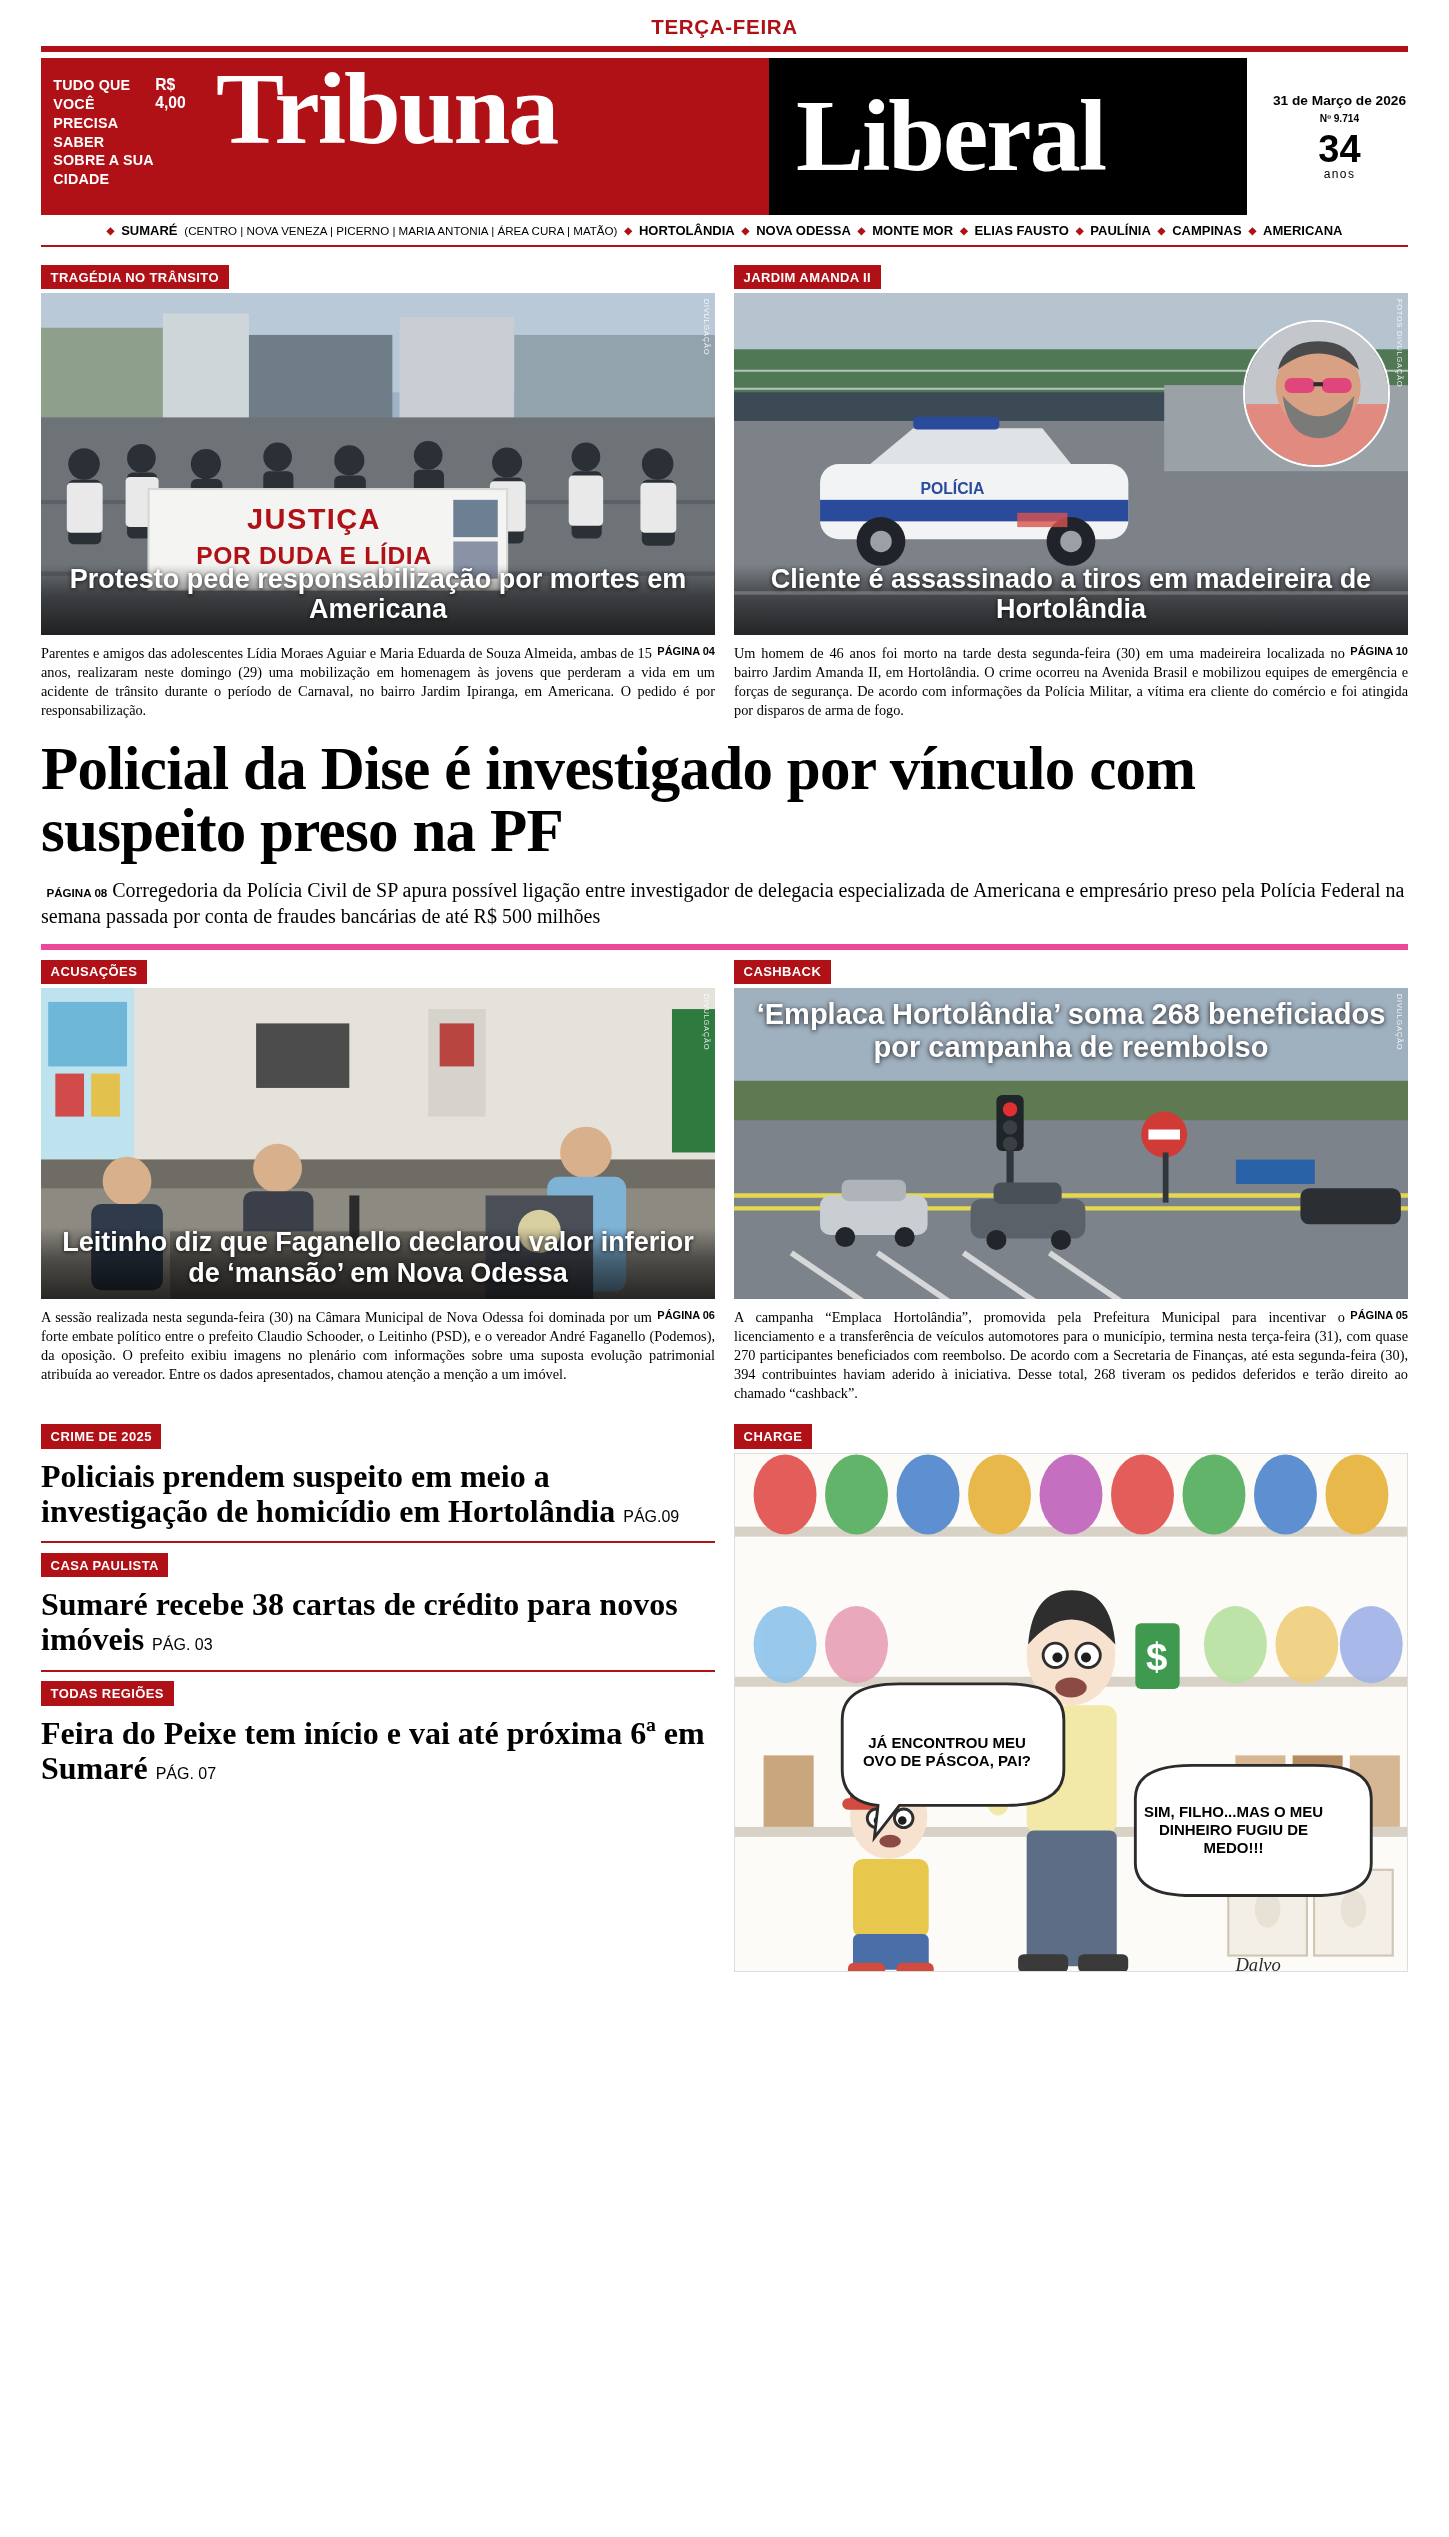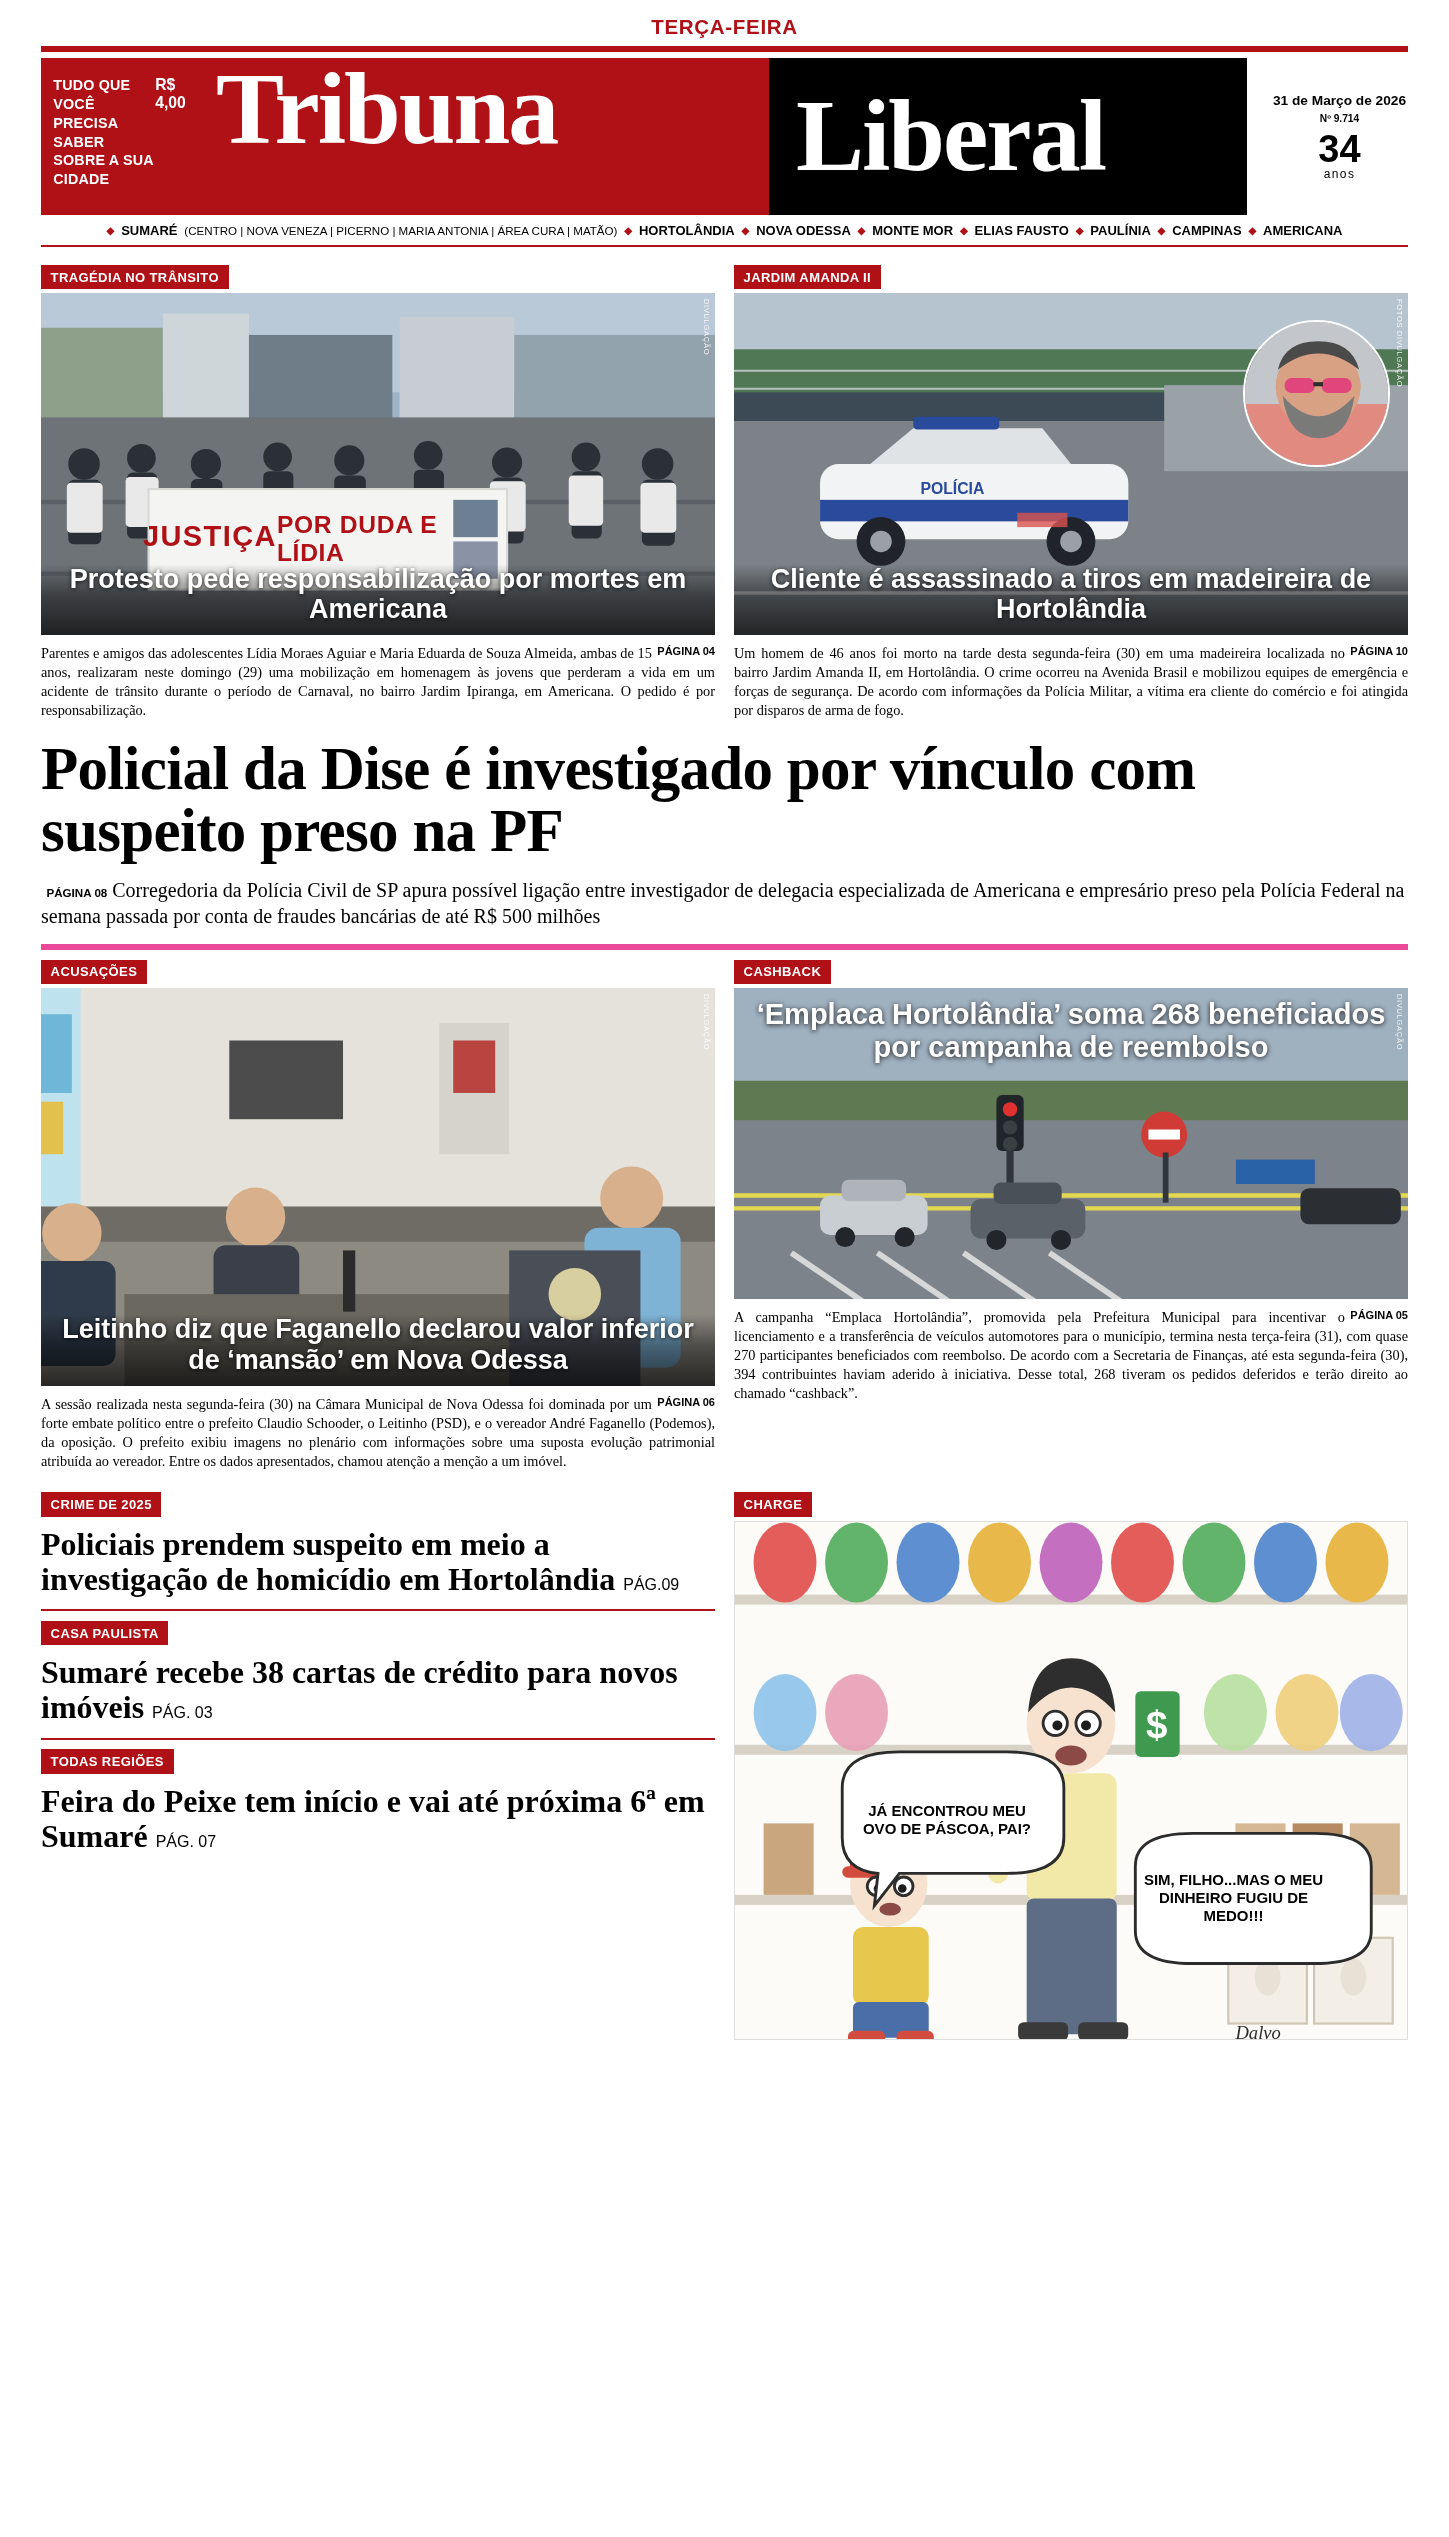--- a/index.html
+++ b/index.html
@@ -259,21 +259,21 @@
             <rect x="626" y="274" width="50" height="70" rx="6"></rect>
             <rect x="736" y="266" width="48" height="70" rx="6"></rect>
             <rect x="836" y="276" width="50" height="70" rx="6"></rect>
           </g>
 
           <rect x="150" y="285" width="500" height="140" fill="#f4f4f2" stroke="#d8d8d4" stroke-width="3"></rect>
           <rect x="575" y="300" width="62" height="52" fill="#6d7f93"></rect>
           <rect x="575" y="358" width="62" height="52" fill="#8a93a6"></rect>
         </svg>
         <div class="credit">DIVULGAÇÃO</div>
-        <div style="position:absolute; left:102px; top:195px; width:342px; height:96px; display:flex; flex-direction:row; align-items:center; justify-content:center; font-family:'Liberation Sans',sans-serif; font-weight:bold; color:#b01117;">
+        <div style="position:absolute; left:102px; top:195px; width:342px; height:96px; display:flex; flex-direction:column; align-items:center; justify-content:center; font-family:'Liberation Sans',sans-serif; font-weight:bold; color:#b01117;">
           <div style="font-size:29px; letter-spacing:1.4px;">JUSTIÇA</div>
           <div style="font-size:24.6px; letter-spacing:0.7px; margin-top:5.5px;">POR DUDA E LÍDIA</div>
         </div>
         <div class="overlay-title" style="font-size:27px; line-height:1.12;">Protesto pede responsabilização por mortes em Americana</div>
       </div>
       <div class="body-text">
         <span class="pagref">PÁGINA 04</span>
         <span>Parentes e amigos das adolescentes Lídia Moraes Aguiar e Maria Eduarda de Souza Almeida, ambas de 15 anos, realizaram neste domingo (29) uma mobilização em homenagem às jovens que perderam a vida em um acidente de trânsito durante o período de Carnaval, no bairro Jardim Ipiranga, em Americana. O pedido é por responsabilização.</span>
       </div>
     </div>
@@ -344,21 +344,21 @@
       <span>Corregedoria da Polícia Civil de SP apura possível ligação entre investigador de delegacia especializada de Americana e empresário preso pela Polícia Federal na semana passada por conta de fraudes bancárias de até R$ 500 milhões</span>
     </div>
   </div>
 
   <div class="mid-grid">
 
     <div class="col">
       <div class="kicker-row">
         <span class="kicker">ACUSAÇÕES</span>
       </div>
-      <div class="photo" style="height:398px; margin-top:4.1px;">
+      <div class="photo" style="height:311px; margin-top:4.1px;">
         <svg width="100%" height="100%" viewBox="0 0 940 455" preserveAspectRatio="xMidYMid slice">
           <rect width="940" height="455" fill="#cfcdc6"></rect>
           <rect x="0" y="0" width="940" height="250" fill="#e4e2da"></rect>
           <rect x="0" y="0" width="130" height="250" fill="#bfe2ef"></rect>
           <rect x="10" y="30" width="110" height="90" fill="#6fb7d8"></rect>
           <rect x="20" y="130" width="40" height="60" fill="#d14b4b"></rect>
           <rect x="70" y="130" width="40" height="60" fill="#e2c14d"></rect>
           <rect x="300" y="60" width="130" height="90" fill="#4c4c4c"></rect>
           <rect x="540" y="40" width="80" height="150" fill="#d6d3cc"></rect>
           <rect x="556" y="60" width="48" height="60" fill="#b8453f"></rect>

